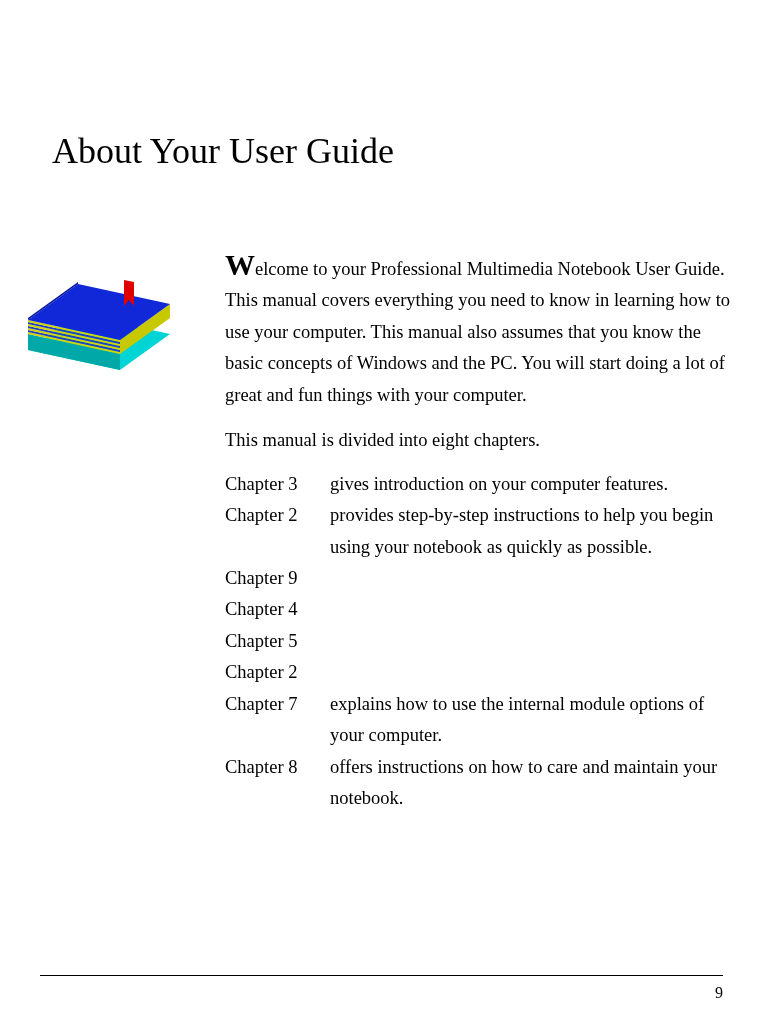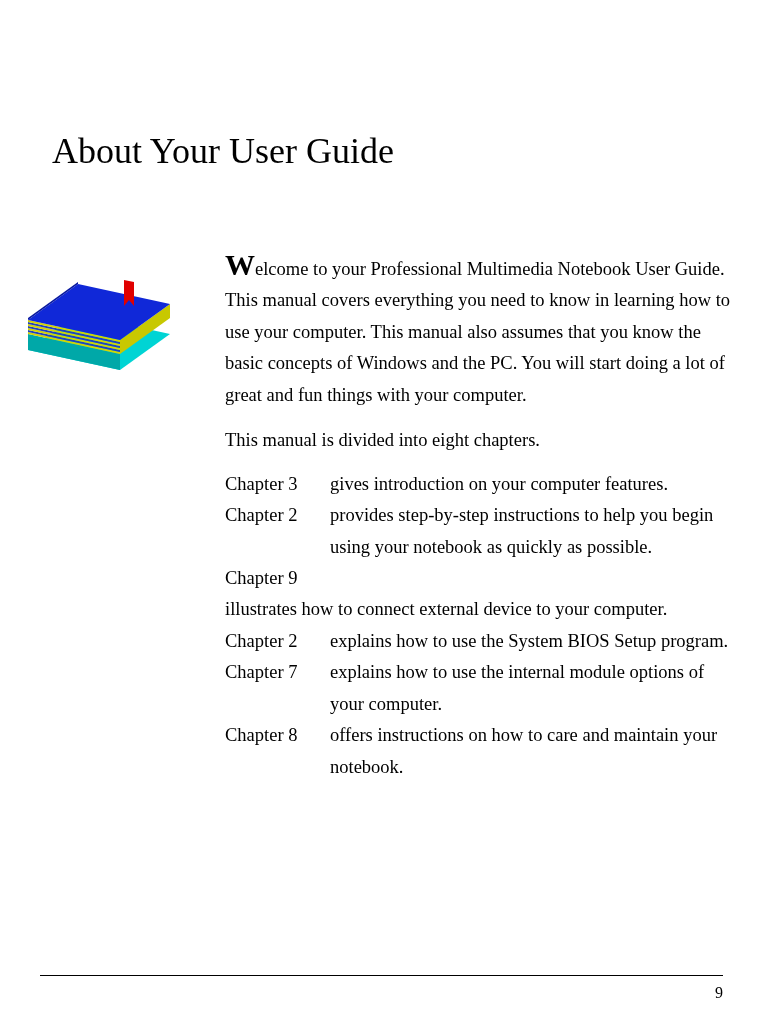--- a/index.html
+++ b/index.html
@@ -130,27 +130,27 @@
           <div class="chapter-desc">gives introduction on your computer features.</div>
         </div>
         <div class="chapter-row">
           <div class="chapter-label">Chapter 2</div>
           <div class="chapter-desc">provides step-by-step instructions to help you begin using your notebook as quickly as possible.</div>
         </div>
         <div class="chapter-row">
           <div class="chapter-label">Chapter 9</div>
         </div>
         <div class="chapter-row">
+          <div class="chapter-label">Chapter 4</div>
         </div>
         <div class="chapter-row">
-          <div class="chapter-desc">illustrates how to connect external device to your computer.</div>
+          <div class="chapter-label">Chapter 5</div>
         </div>
         <div class="chapter-row">
           <div class="chapter-label">Chapter 2</div>
-          <div class="chapter-desc">explains how to use the System BIOS Setup program.</div>
         </div>
         <div class="chapter-row">
           <div class="chapter-label">Chapter 7</div>
           <div class="chapter-desc">explains how to use the internal module options of your computer.</div>
         </div>
         <div class="chapter-row">
           <div class="chapter-label">Chapter 8</div>
           <div class="chapter-desc">offers instructions on how to care and maintain your notebook.</div>
         </div>
       </div>

